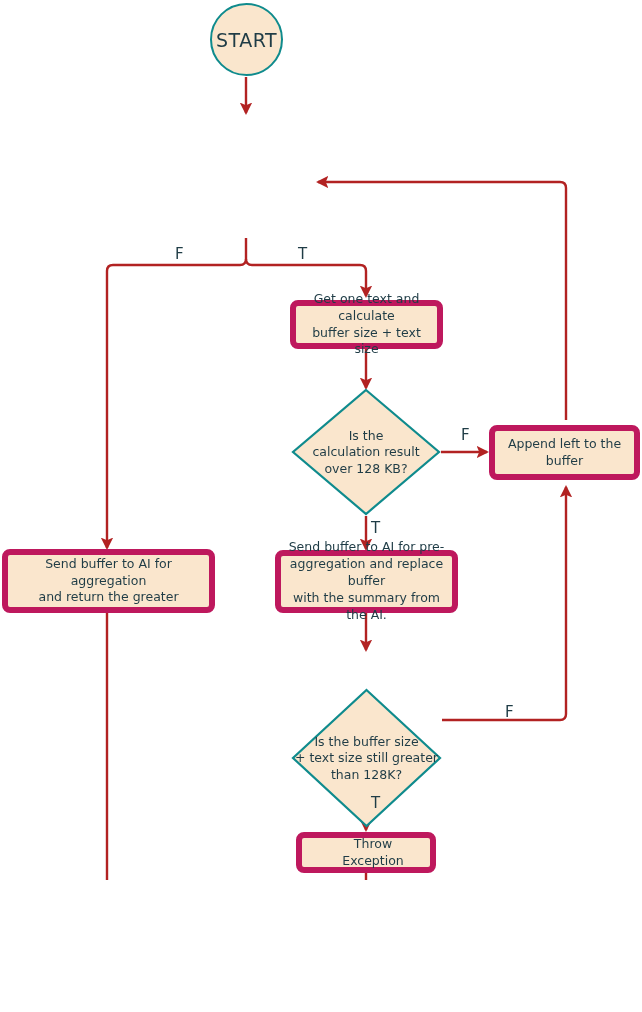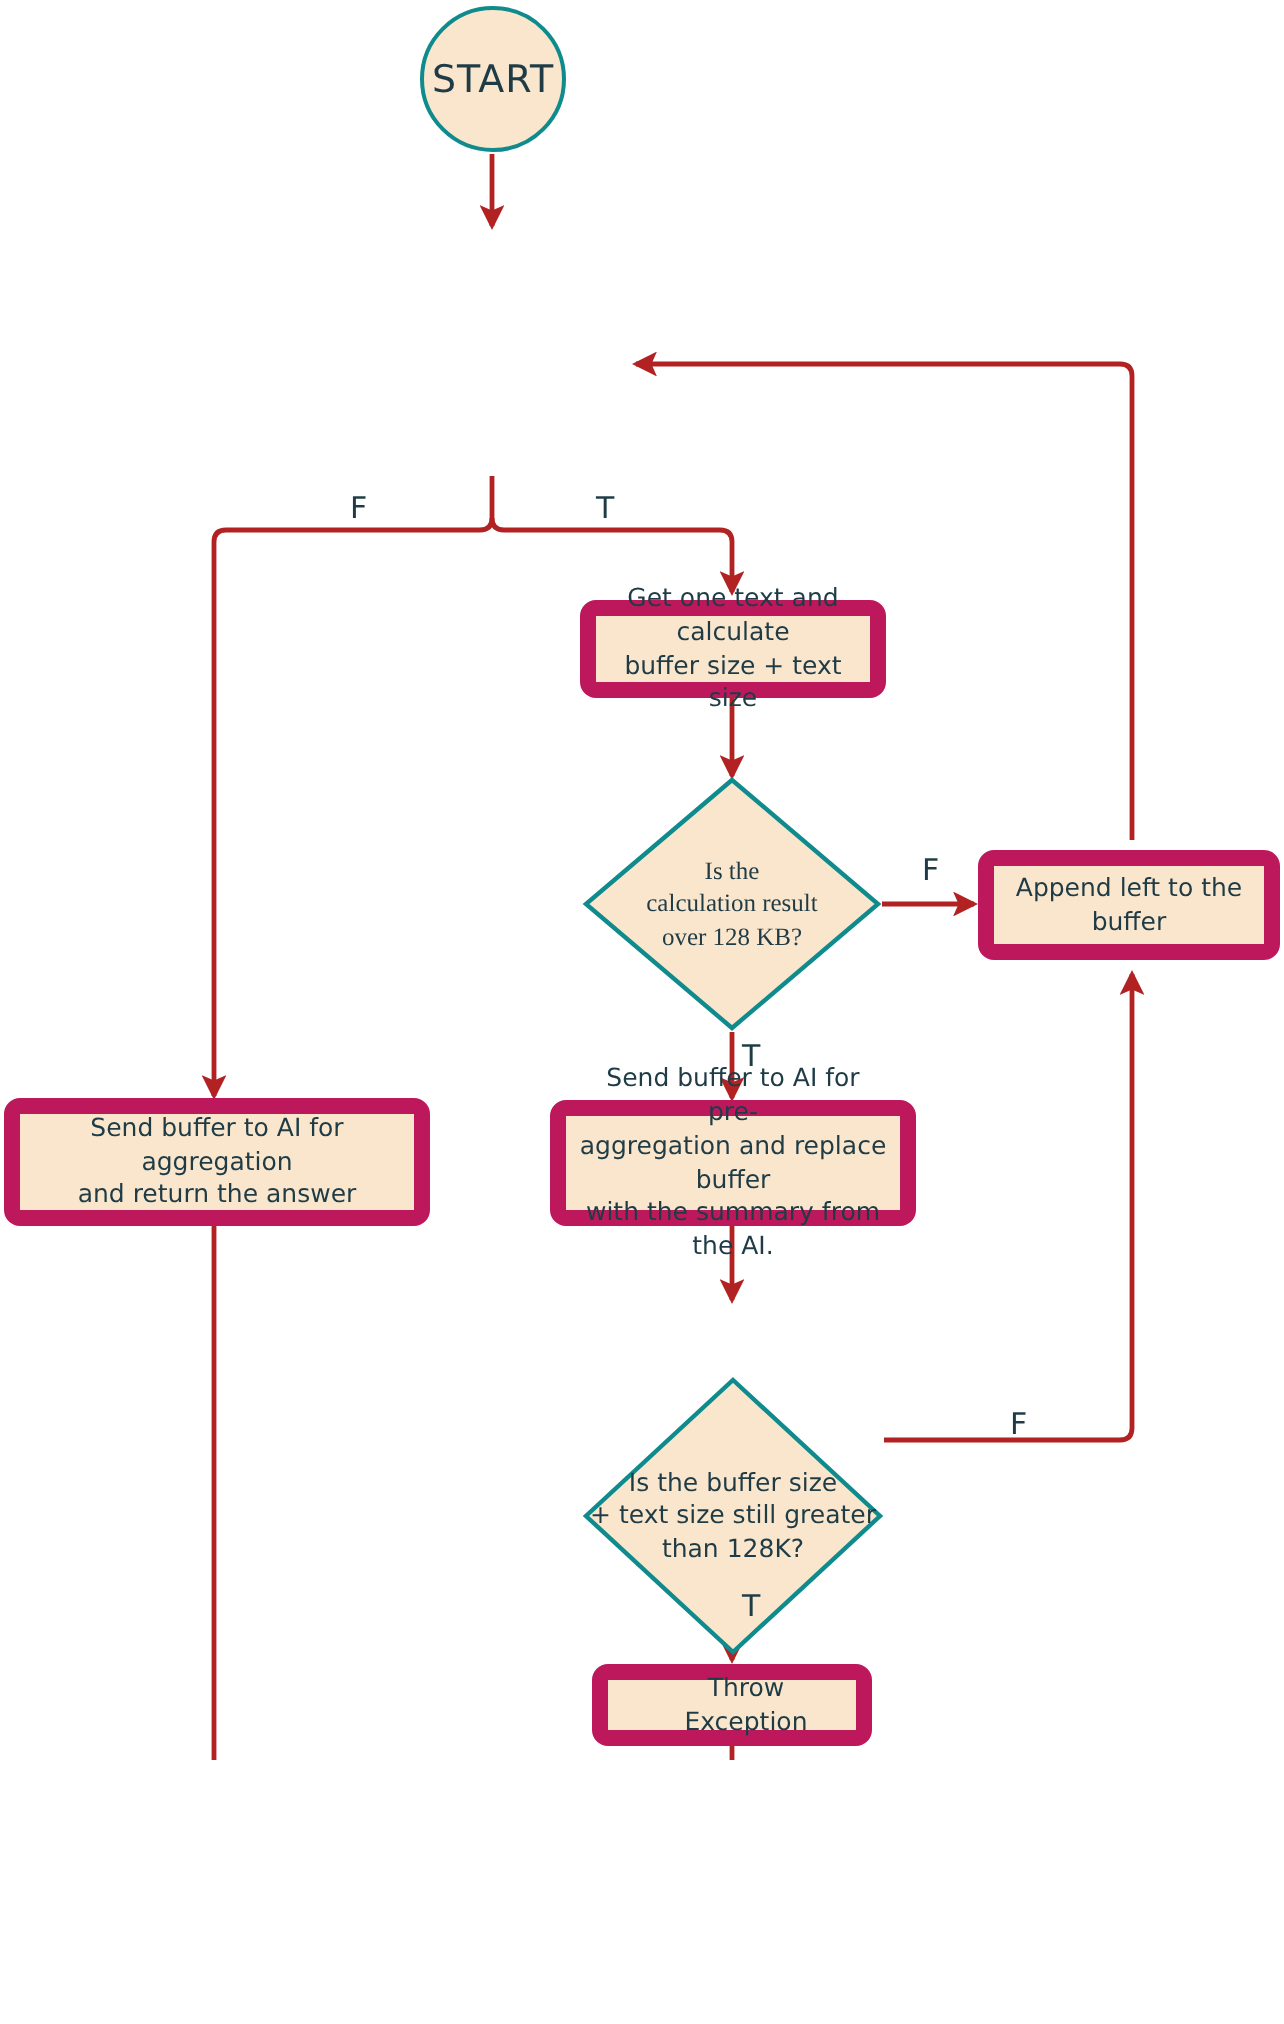--- a/index.html
+++ b/index.html
@@ -33,21 +33,21 @@
     z-index: 3;
   }
   .terminator {
     border: 2px solid #0f8b8d;
     background: #fae6cd;
     border-radius: 50%;
     font-size: 19px;
     letter-spacing: 0.5px;
   }
   .process {
-    border: 8px solid #be185d;
+    border: 6px solid #be185d;
     background: #fae6cd;
     border-radius: 8px;
     font-size: 12.5px;
     line-height: 1.35;
     padding: 4px 6px;
   }
   .decision-wrap {
     position: absolute;
     z-index: 3;
   }
@@ -124,33 +124,33 @@
 
   <div class="node process" style="left:290px; top:300px; width:153px; height:49px;">
     <span style="white-space:pre-line;">Get one text and calculate
 buffer size + text size</span>
   </div>
 
   <div class="decision-wrap" style="left:291px; top:388px; width:150px; height:128px;">
     <svg class="decision-shape" viewBox="0 0 150 128" preserveAspectRatio="none">
       <polygon points="75,2 148,64 75,126 2,64" fill="#fae6cd" stroke="#0f8b8d" stroke-width="2.2"></polygon>
     </svg>
-    <div class="decision-label" style="white-space:pre-line;font-family:Liberation Serif, serif;">Is the
+    <div class="decision-label" style="white-space:pre-line;">Is the
 calculation result
 over 128 KB?</div>
   </div>
 
   <div class="node process" style="left:489px; top:425px; width:151px; height:55px;">
     <span style="white-space:pre-line;">Append left to the
 buffer</span>
   </div>
 
   <div class="node process" style="left:2px; top:549px; width:213px; height:64px;">
     <span style="white-space:pre-line;">Send buffer to AI for aggregation
-and return the answer</span>
+and return the greater</span>
   </div>
 
   <div class="node process" style="left:275px; top:550px; width:183px; height:63px;">
     <span style="white-space:pre-line;">Send buffer to AI for pre-
 aggregation and replace buffer
 with the summary from the AI.</span>
   </div>
 
   <div class="decision-wrap" style="left:291px; top:688px; width:151px; height:140px;">
     <svg class="decision-shape" viewBox="0 0 151 140" preserveAspectRatio="none">

